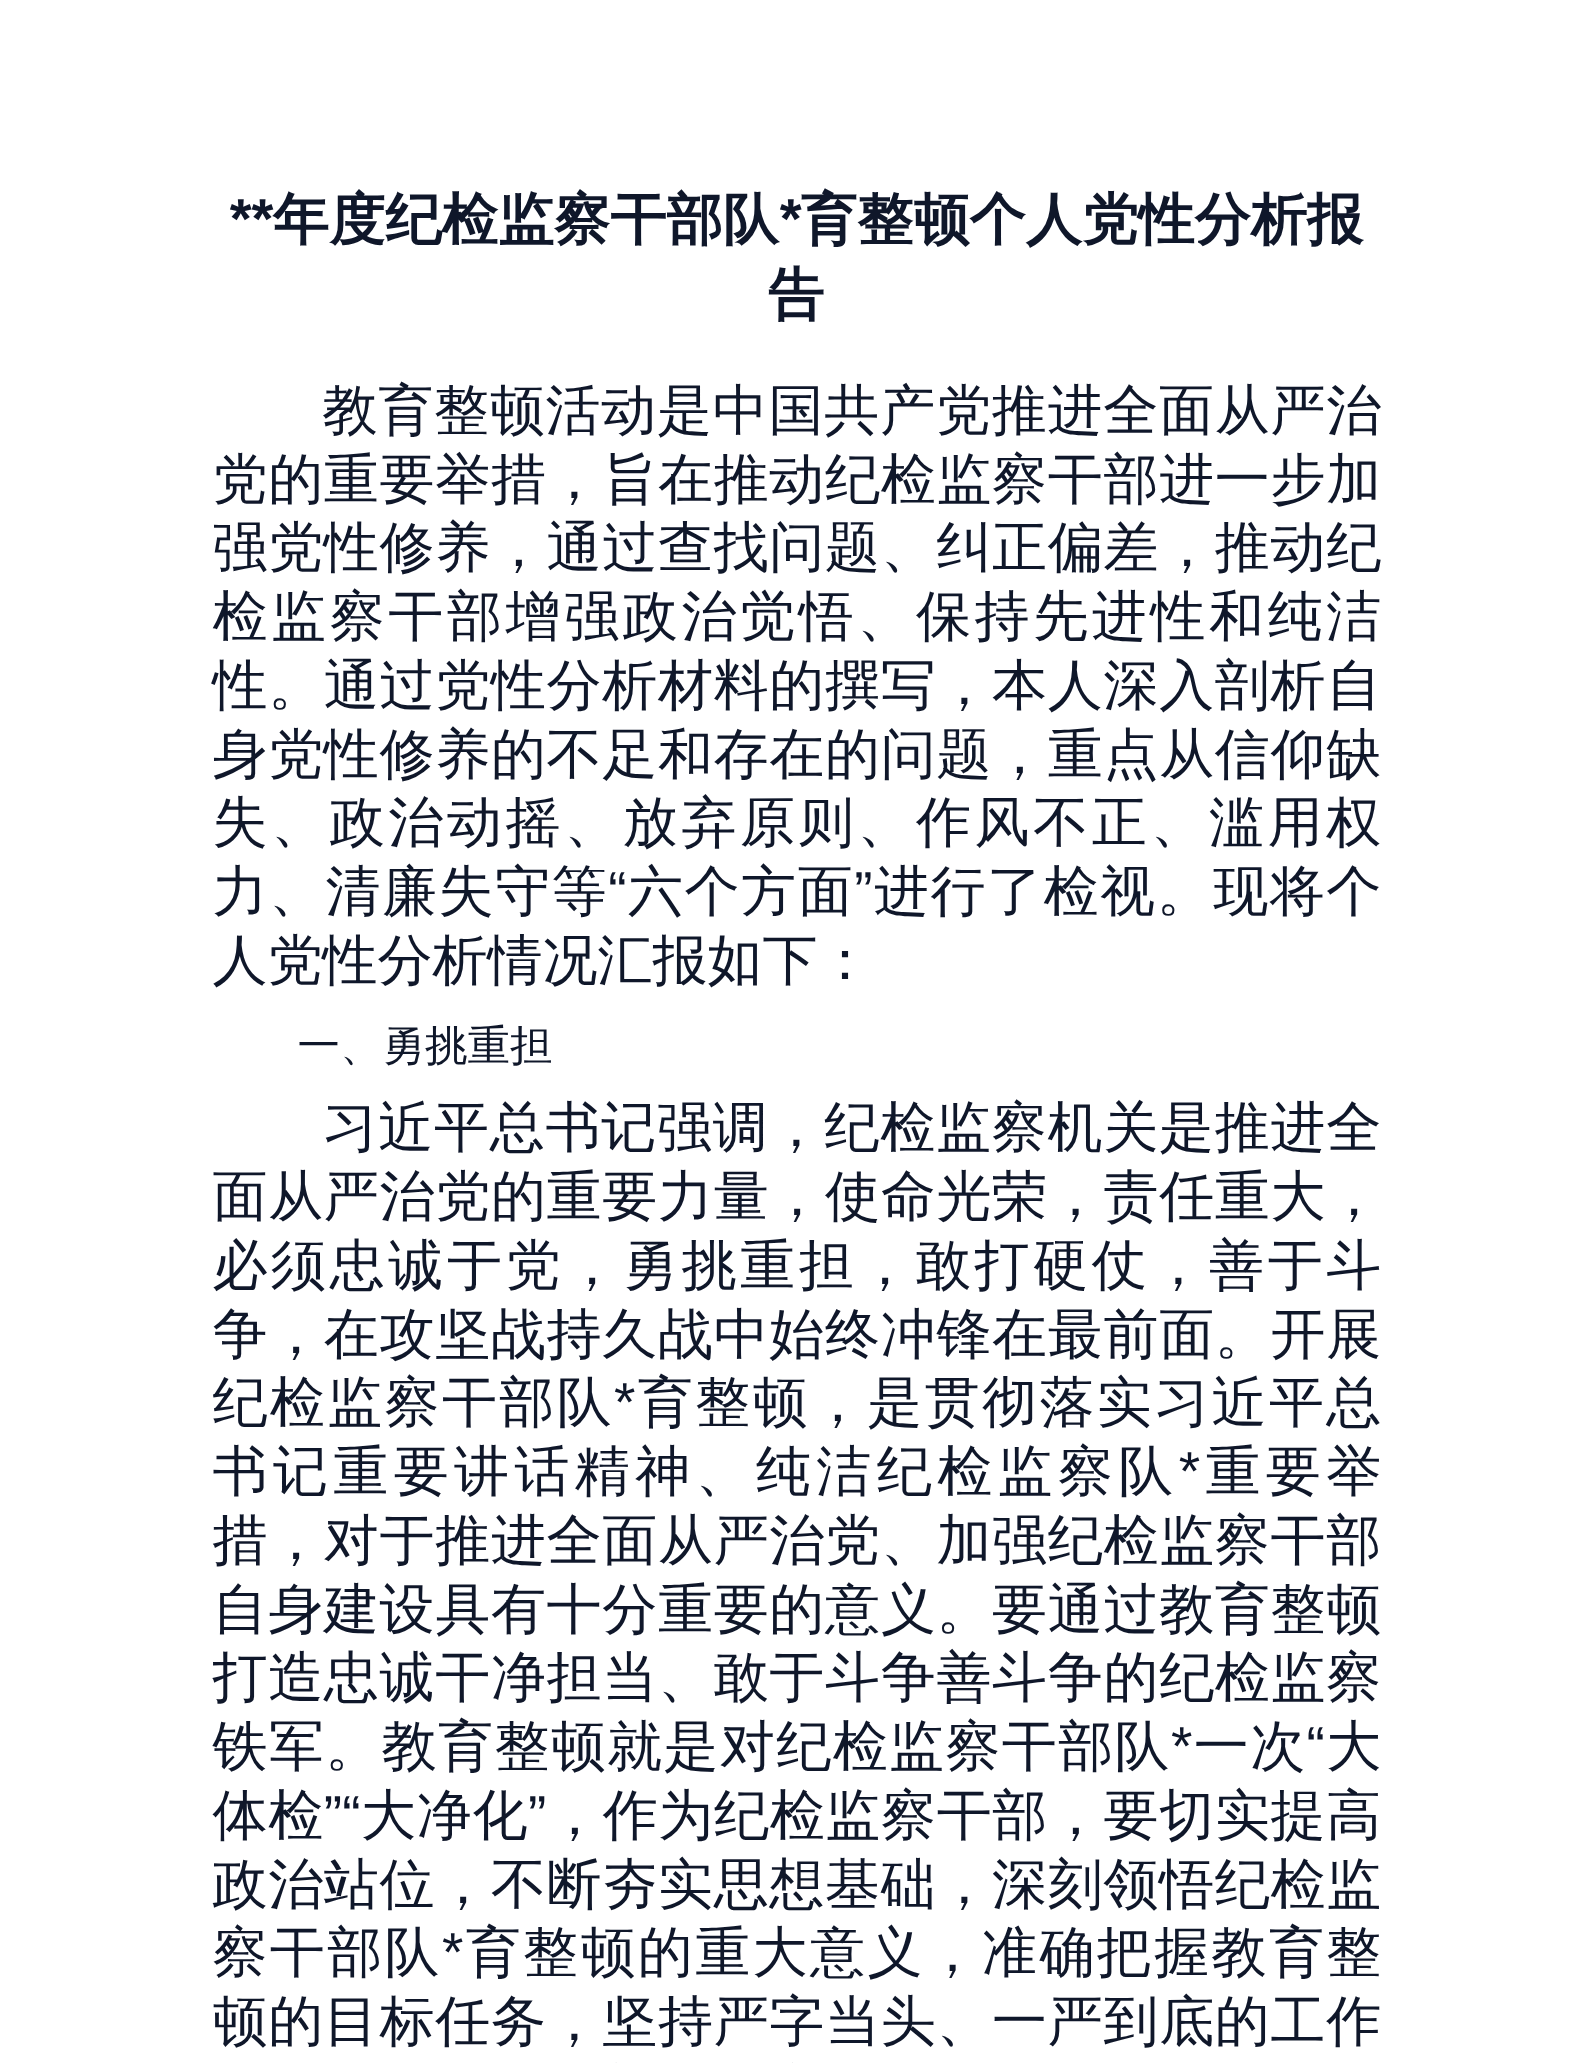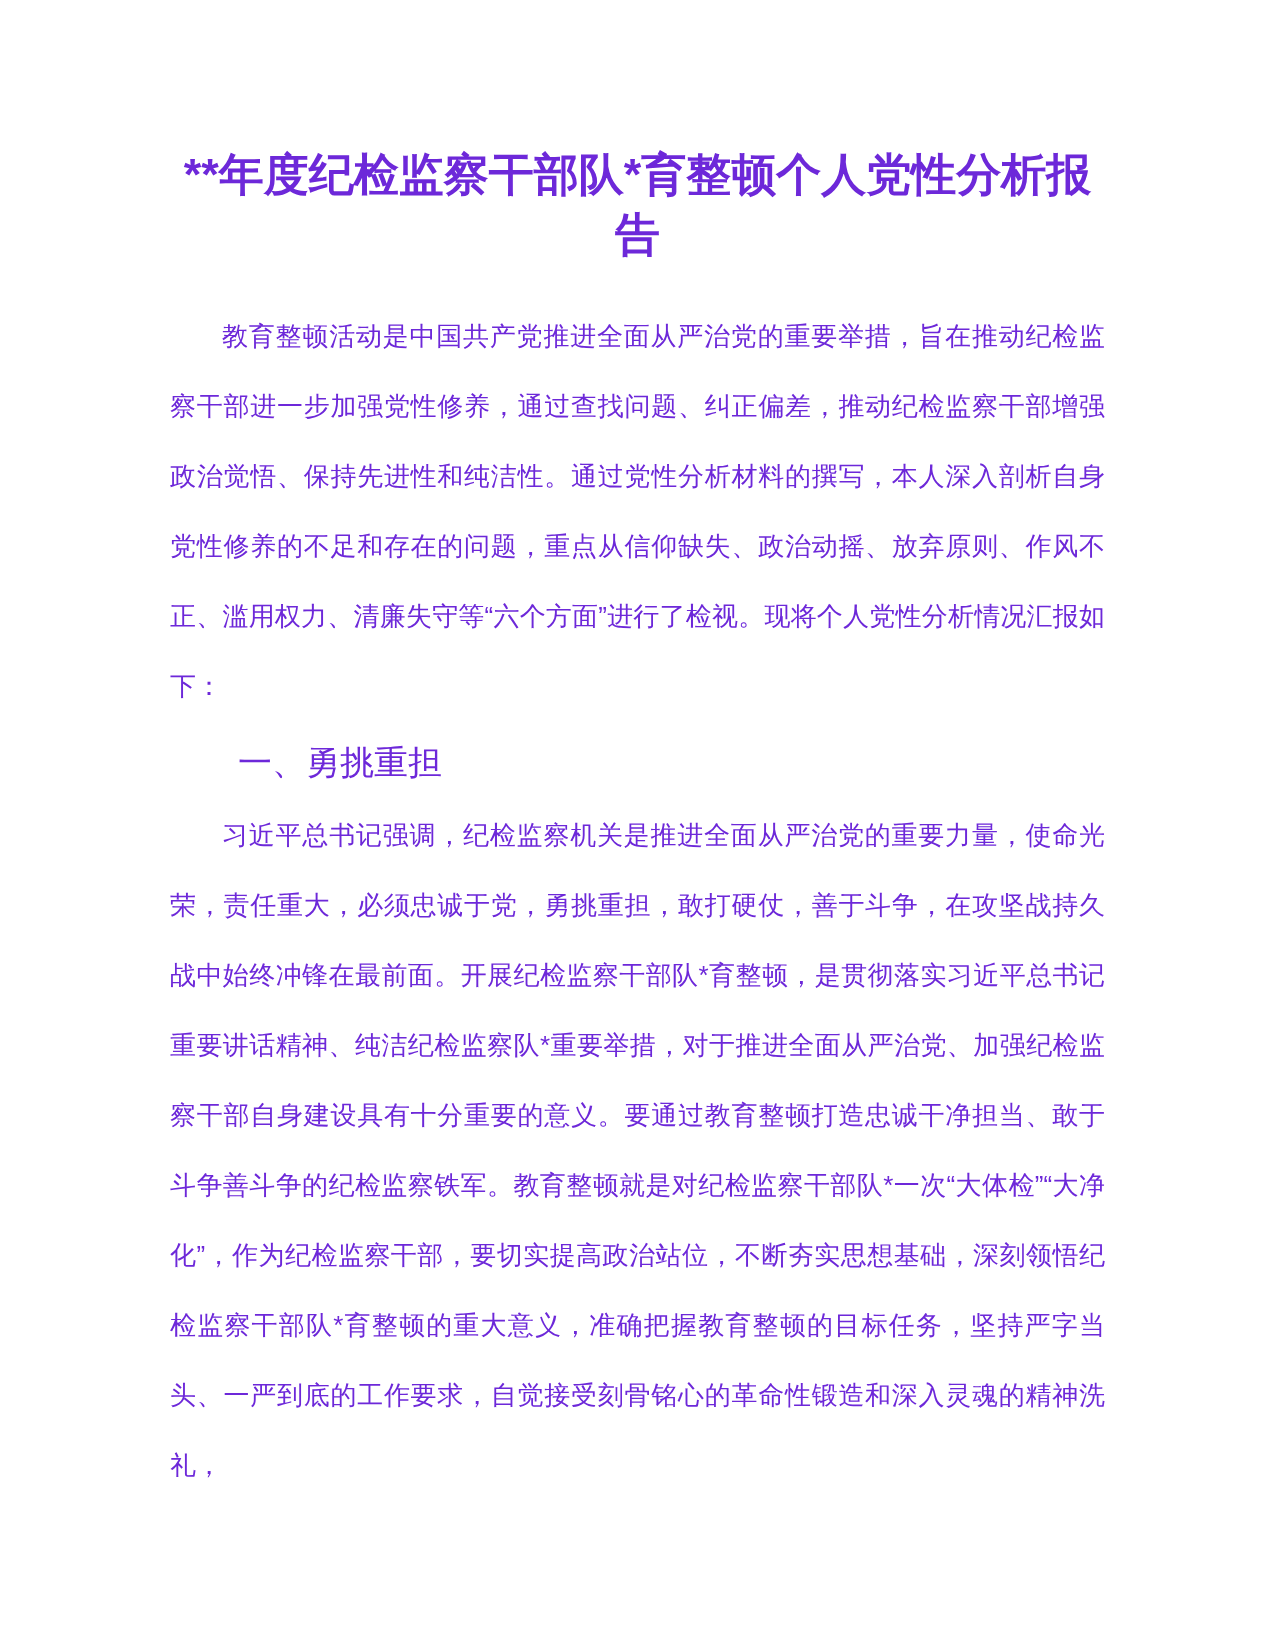--- a/index.html
+++ b/index.html
@@ -9,34 +9,34 @@
   }
   .page {
     position: relative;
     width: 1275px;
     height: 1650px;
     margin: 0 auto;
     background: #ffffff;
     box-sizing: border-box;
     padding: 145px 170px 0 170px;
     font-family: "Liberation Sans", sans-serif;
-    color: #6d28d9;
+    color: #0f172a;
     overflow: hidden;
   }
   .doc-title {
     font-size: 45px;
     line-height: 60px;
     font-weight: 600;
     text-align: center;
     margin: 0 0 36px 0;
     letter-spacing: 0;
   }
   .para {
-    font-size: 26px;
-    line-height: 70px;
+    font-size: 44px;
+    line-height: 55px;
     text-align: justify;
     text-indent: 2em;
     margin: 0;
     word-break: break-all;
   }
   .section-heading {
     font-size: 34px;
     line-height: 55px;
     font-weight: normal;
     text-indent: 2em;

